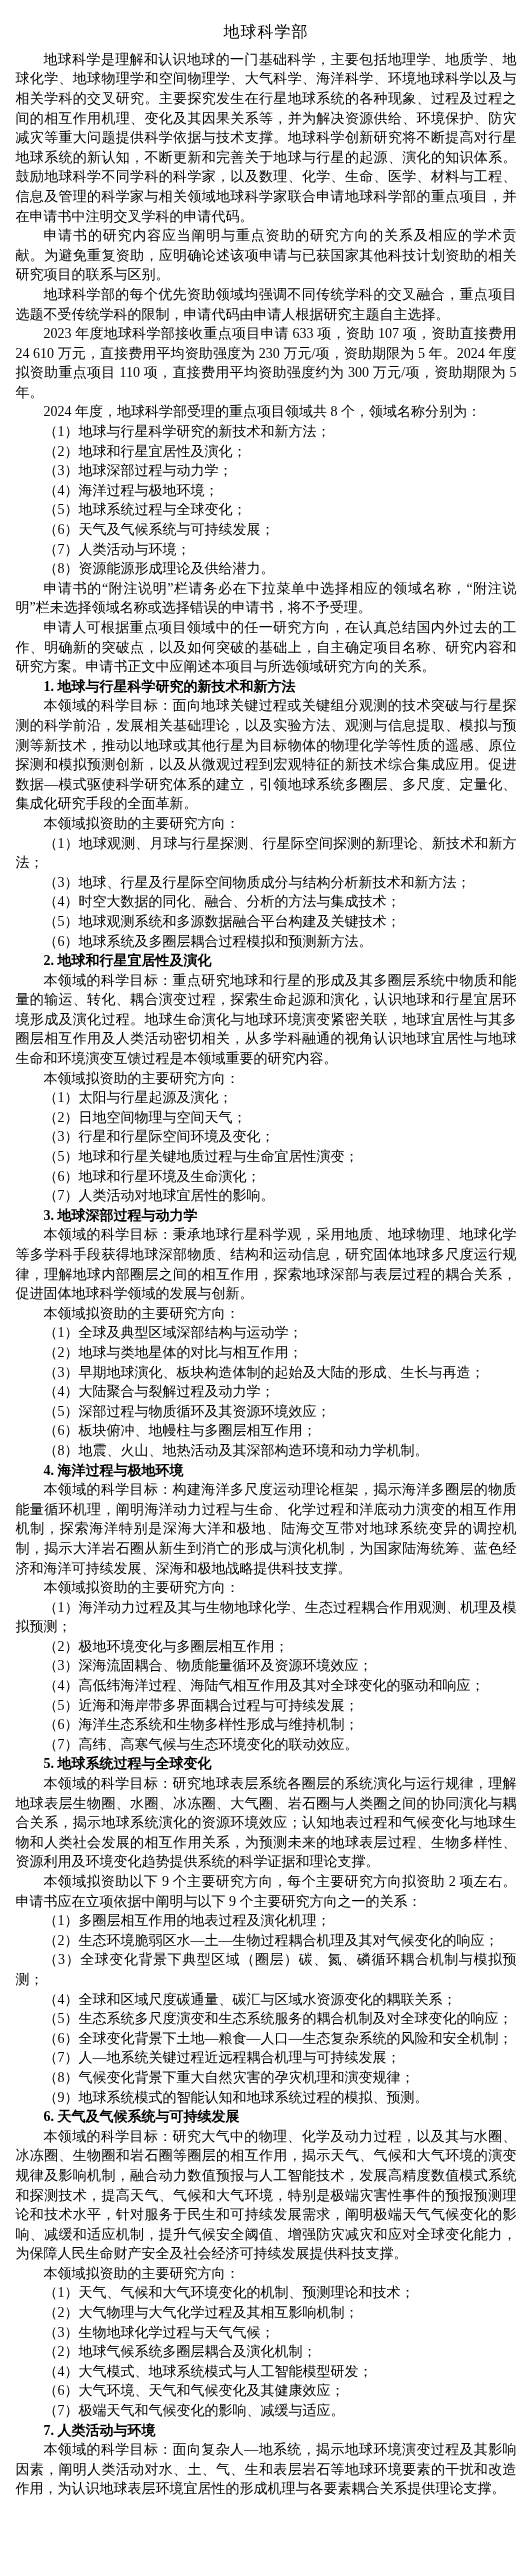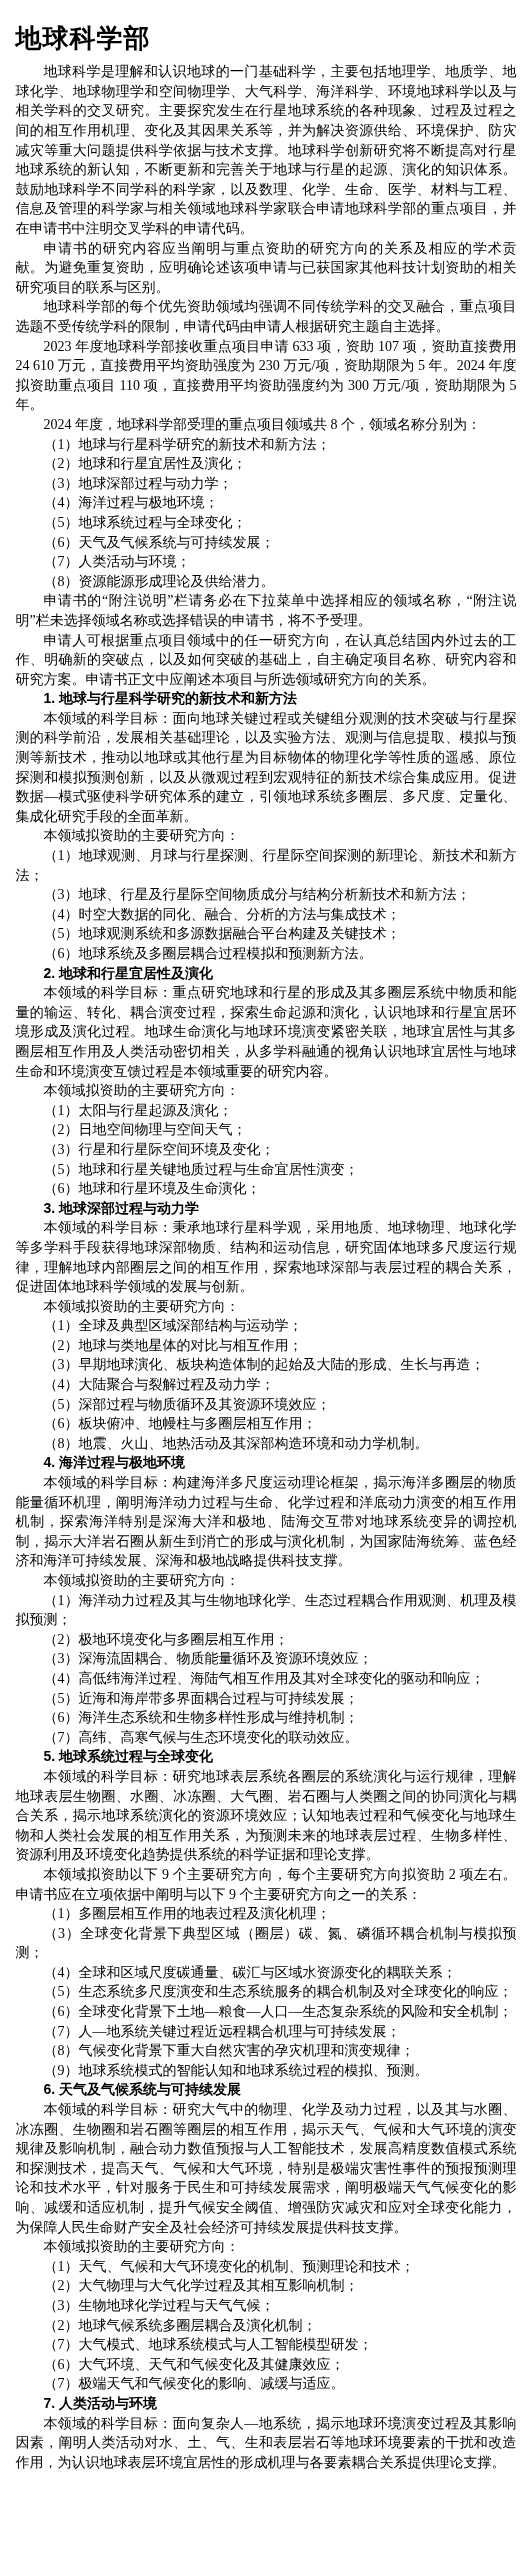--- a/index.html
+++ b/index.html
@@ -13,34 +13,34 @@
     padding: 21.6px 15.5px 31px 15.5px;
     background: #ffffff;
     color: #000000;
     font-family: "Liberation Serif", "DejaVu Serif", serif;
     font-size: 14px;
     line-height: 19.6px;
     text-align: justify;
   }
   .title {
     font-family: "Liberation Sans", "DejaVu Sans", sans-serif;
-    font-weight: 700;
-    font-size: 26px;
+    font-weight: 400;
+    font-size: 16px;
     line-height: 1.25;
-    text-align: left;
+    text-align: center;
     margin: 0 0 8.2px 0;
     letter-spacing: 1px;
   }
   .block {
     margin: 0;
     text-indent: 2em;
     word-break: break-all;
   }
   .block.heading {
-    font-family: Liberation Sans, sans-serif;
+    font-family: Liberation Serif, serif;
     font-weight: 700;
   }
 </style>
 </head>
 <body>
 
 <div class="doc">
   <h1 class="title">地球科学部</h1>
   <div id="doc-body">
       <p class="block paragraph">地球科学是理解和认识地球的一门基础科学，主要包括地理学、地质学、地球化学、地球物理学和空间物理学、大气科学、海洋科学、环境地球科学以及与相关学科的交叉研究。主要探究发生在行星地球系统的各种现象、过程及过程之间的相互作用机理、变化及其因果关系等，并为解决资源供给、环境保护、防灾减灾等重大问题提供科学依据与技术支撑。地球科学创新研究将不断提高对行星地球系统的新认知，不断更新和完善关于地球与行星的起源、演化的知识体系。鼓励地球科学不同学科的科学家，以及数理、化学、生命、医学、材料与工程、信息及管理的科学家与相关领域地球科学家联合申请地球科学部的重点项目，并在申请书中注明交叉学科的申请代码。</p>
@@ -67,20 +67,21 @@
       <p class="block list-item">（5）地球观测系统和多源数据融合平台构建及关键技术；</p>
       <p class="block list-item">（6）地球系统及多圈层耦合过程模拟和预测新方法。</p>
       <p class="block heading">2. 地球和行星宜居性及演化</p>
       <p class="block paragraph">本领域的科学目标：重点研究地球和行星的形成及其多圈层系统中物质和能量的输运、转化、耦合演变过程，探索生命起源和演化，认识地球和行星宜居环境形成及演化过程。地球生命演化与地球环境演变紧密关联，地球宜居性与其多圈层相互作用及人类活动密切相关，从多学科融通的视角认识地球宜居性与地球生命和环境演变互馈过程是本领域重要的研究内容。</p>
       <p class="block paragraph">本领域拟资助的主要研究方向：</p>
       <p class="block list-item">（1）太阳与行星起源及演化；</p>
       <p class="block list-item">（2）日地空间物理与空间天气；</p>
       <p class="block list-item">（3）行星和行星际空间环境及变化；</p>
       <p class="block list-item">（5）地球和行星关键地质过程与生命宜居性演变；</p>
       <p class="block list-item">（6）地球和行星环境及生命演化；</p>
+      <p class="block list-item">（7）人类活动对地球宜居性的影响。</p>
       <p class="block heading">3. 地球深部过程与动力学</p>
       <p class="block paragraph">本领域的科学目标：秉承地球行星科学观，采用地质、地球物理、地球化学等多学科手段获得地球深部物质、结构和运动信息，研究固体地球多尺度运行规律，理解地球内部圈层之间的相互作用，探索地球深部与表层过程的耦合关系，促进固体地球科学领域的发展与创新。</p>
       <p class="block paragraph">本领域拟资助的主要研究方向：</p>
       <p class="block list-item">（1）全球及典型区域深部结构与运动学；</p>
       <p class="block list-item">（2）地球与类地星体的对比与相互作用；</p>
       <p class="block list-item">（3）早期地球演化、板块构造体制的起始及大陆的形成、生长与再造；</p>
       <p class="block list-item">（4）大陆聚合与裂解过程及动力学；</p>
       <p class="block list-item">（5）深部过程与物质循环及其资源环境效应；</p>
       <p class="block list-item">（6）板块俯冲、地幔柱与多圈层相互作用；</p>
       <p class="block list-item">（8）地震、火山、地热活动及其深部构造环境和动力学机制。</p>
@@ -91,34 +92,35 @@
       <p class="block list-item">（2）极地环境变化与多圈层相互作用；</p>
       <p class="block list-item">（3）深海流固耦合、物质能量循环及资源环境效应；</p>
       <p class="block list-item">（4）高低纬海洋过程、海陆气相互作用及其对全球变化的驱动和响应；</p>
       <p class="block list-item">（5）近海和海岸带多界面耦合过程与可持续发展；</p>
       <p class="block list-item">（6）海洋生态系统和生物多样性形成与维持机制；</p>
       <p class="block list-item">（7）高纬、高寒气候与生态环境变化的联动效应。</p>
       <p class="block heading">5. 地球系统过程与全球变化</p>
       <p class="block paragraph">本领域的科学目标：研究地球表层系统各圈层的系统演化与运行规律，理解地球表层生物圈、水圈、冰冻圈、大气圈、岩石圈与人类圈之间的协同演化与耦合关系，揭示地球系统演化的资源环境效应；认知地表过程和气候变化与地球生物和人类社会发展的相互作用关系，为预测未来的地球表层过程、生物多样性、资源利用及环境变化趋势提供系统的科学证据和理论支撑。</p>
       <p class="block paragraph">本领域拟资助以下 9 个主要研究方向，每个主要研究方向拟资助 2 项左右。申请书应在立项依据中阐明与以下 9 个主要研究方向之一的关系：</p>
       <p class="block list-item">（1）多圈层相互作用的地表过程及演化机理；</p>
+      <p class="block list-item">（2）生态环境脆弱区水—土—生物过程耦合机理及其对气候变化的响应；</p>
       <p class="block list-item">（3）全球变化背景下典型区域（圈层）碳、氮、磷循环耦合机制与模拟预测；</p>
       <p class="block list-item">（4）全球和区域尺度碳通量、碳汇与区域水资源变化的耦联关系；</p>
       <p class="block list-item">（5）生态系统多尺度演变和生态系统服务的耦合机制及对全球变化的响应；</p>
       <p class="block list-item">（6）全球变化背景下土地—粮食—人口—生态复杂系统的风险和安全机制；</p>
       <p class="block list-item">（7）人—地系统关键过程近远程耦合机理与可持续发展；</p>
       <p class="block list-item">（8）气候变化背景下重大自然灾害的孕灾机理和演变规律；</p>
       <p class="block list-item">（9）地球系统模式的智能认知和地球系统过程的模拟、预测。</p>
       <p class="block heading">6. 天气及气候系统与可持续发展</p>
       <p class="block paragraph">本领域的科学目标：研究大气中的物理、化学及动力过程，以及其与水圈、冰冻圈、生物圈和岩石圈等圈层的相互作用，揭示天气、气候和大气环境的演变规律及影响机制，融合动力数值预报与人工智能技术，发展高精度数值模式系统和探测技术，提高天气、气候和大气环境，特别是极端灾害性事件的预报预测理论和技术水平，针对服务于民生和可持续发展需求，阐明极端天气气候变化的影响、减缓和适应机制，提升气候安全阈值、增强防灾减灾和应对全球变化能力，为保障人民生命财产安全及社会经济可持续发展提供科技支撑。</p>
       <p class="block paragraph">本领域拟资助的主要研究方向：</p>
       <p class="block list-item">（1）天气、气候和大气环境变化的机制、预测理论和技术；</p>
       <p class="block list-item">（2）大气物理与大气化学过程及其相互影响机制；</p>
       <p class="block list-item">（3）生物地球化学过程与天气气候；</p>
       <p class="block list-item">（2）地球气候系统多圈层耦合及演化机制；</p>
-      <p class="block list-item">（7）大气模式、地球系统模式与人工智能模型研发；</p>
+      <p class="block list-item">（4）大气模式、地球系统模式与人工智能模型研发；</p>
       <p class="block list-item">（6）大气环境、天气和气候变化及其健康效应；</p>
       <p class="block list-item">（7）极端天气和气候变化的影响、减缓与适应。</p>
       <p class="block heading">7. 人类活动与环境</p>
       <p class="block paragraph">本领域的科学目标：面向复杂人—地系统，揭示地球环境演变过程及其影响因素，阐明人类活动对水、土、气、生和表层岩石等地球环境要素的干扰和改造作用，为认识地球表层环境宜居性的形成机理与各要素耦合关系提供理论支撑。</p>
     </div>
 </div>
 
 
 </body></html>

